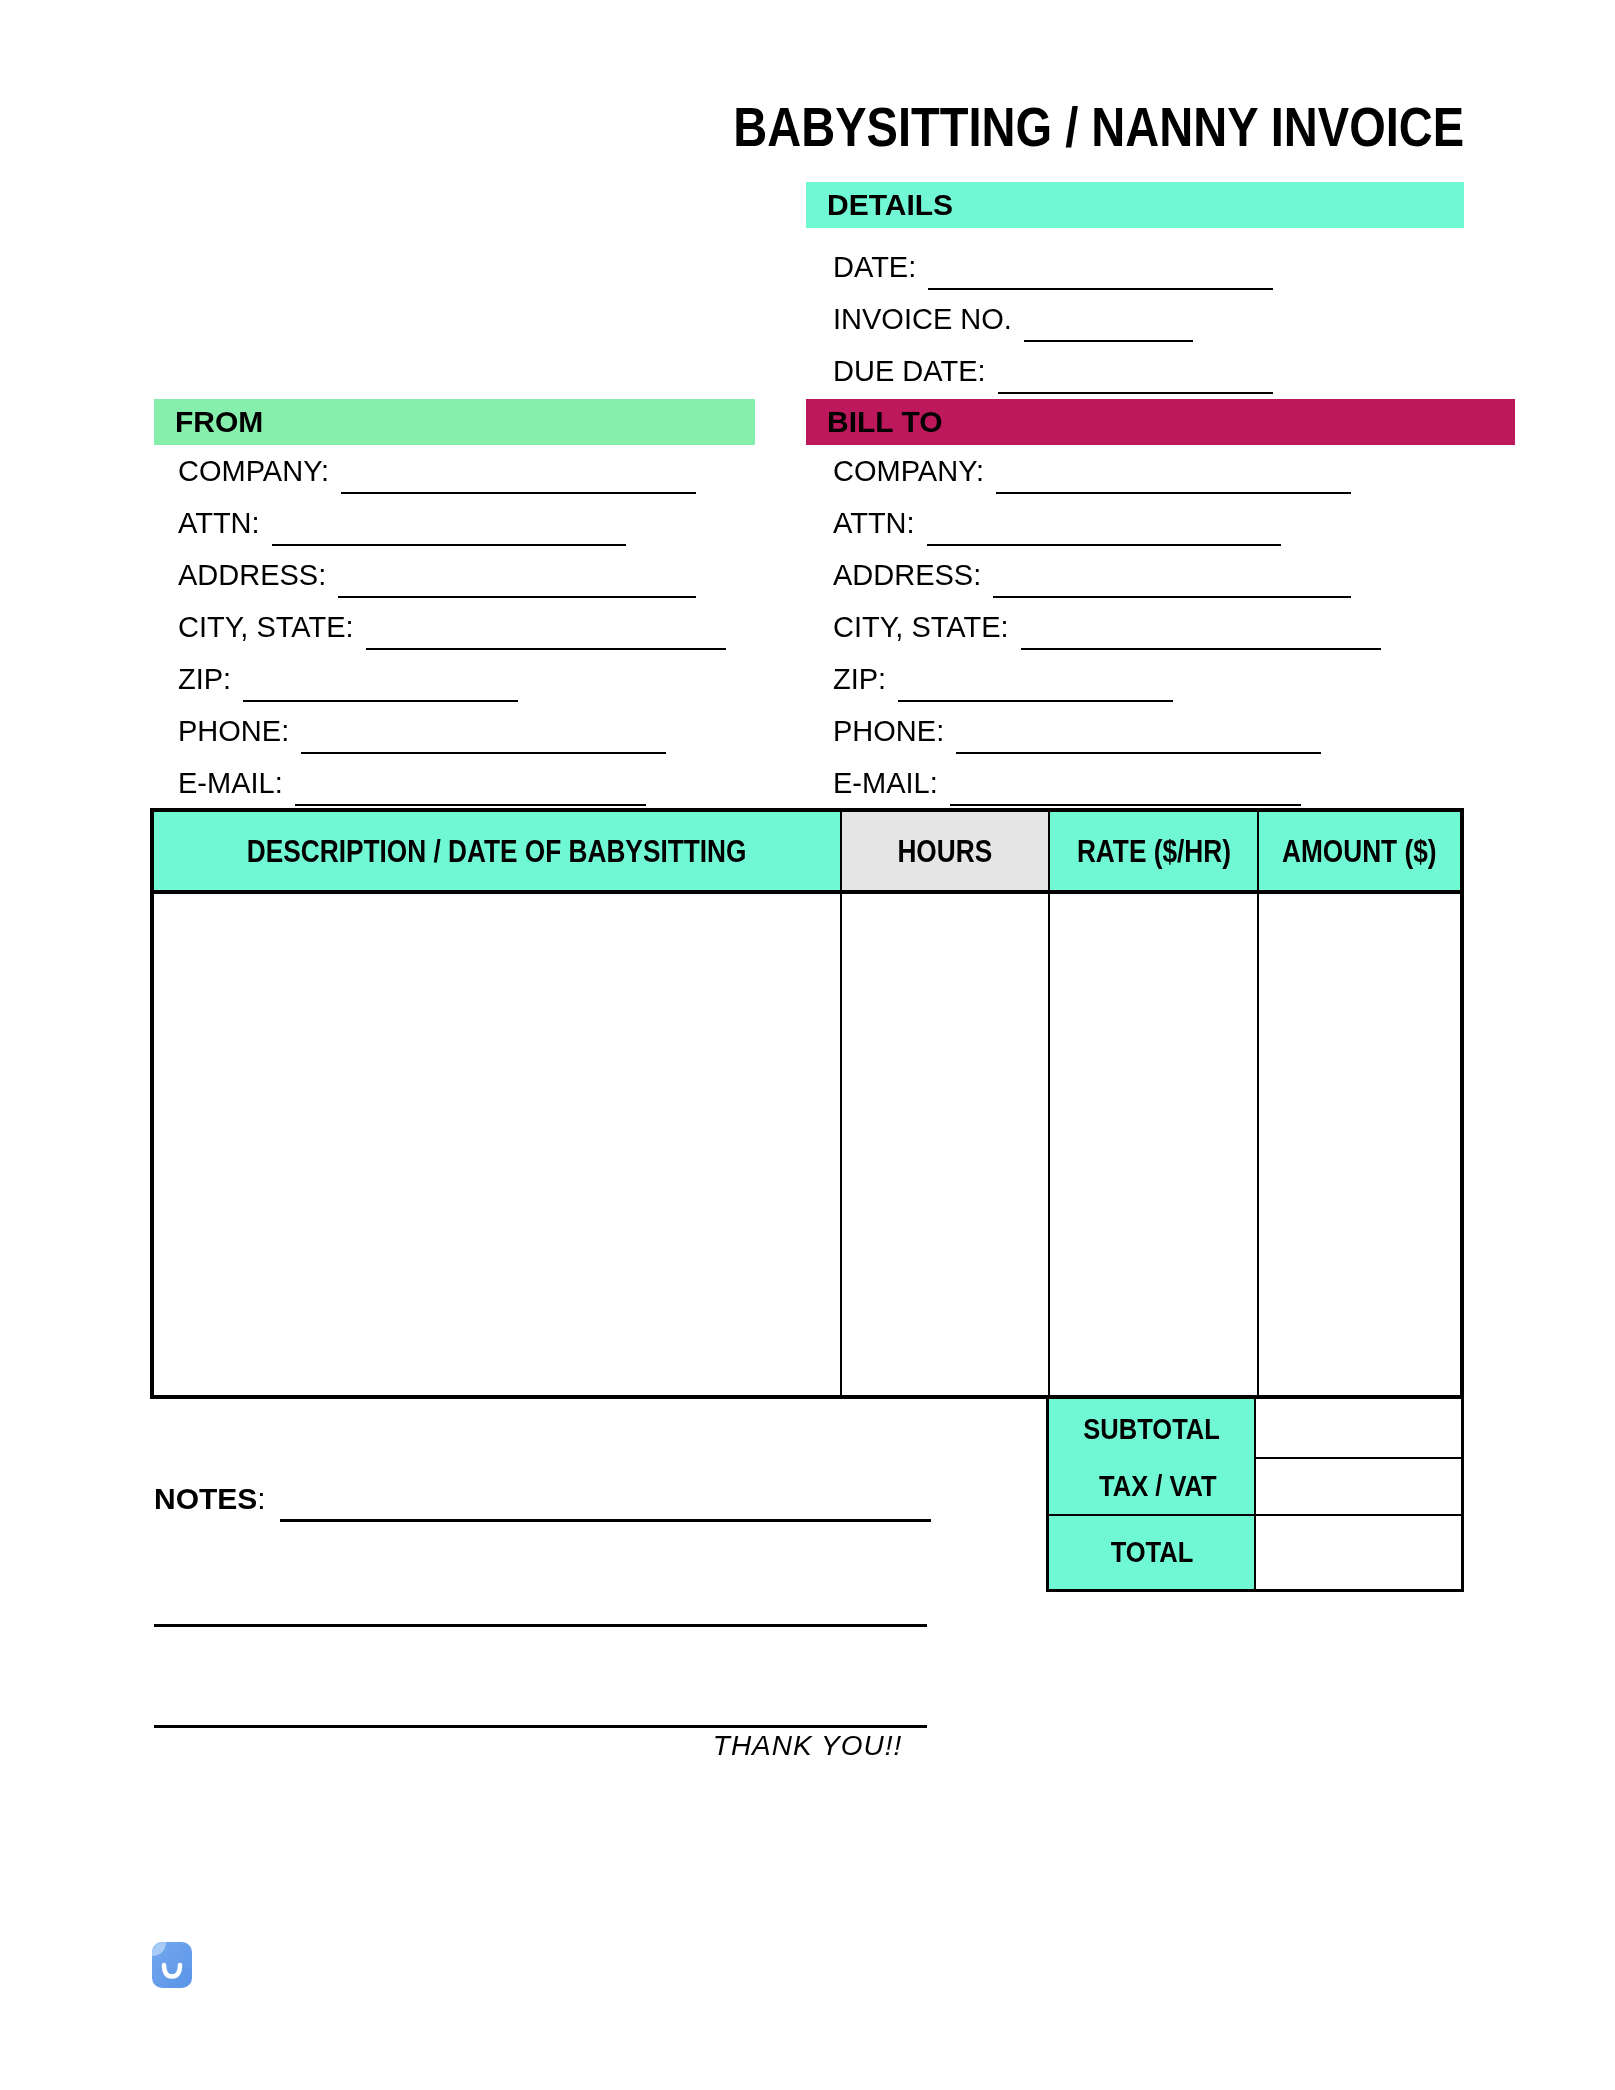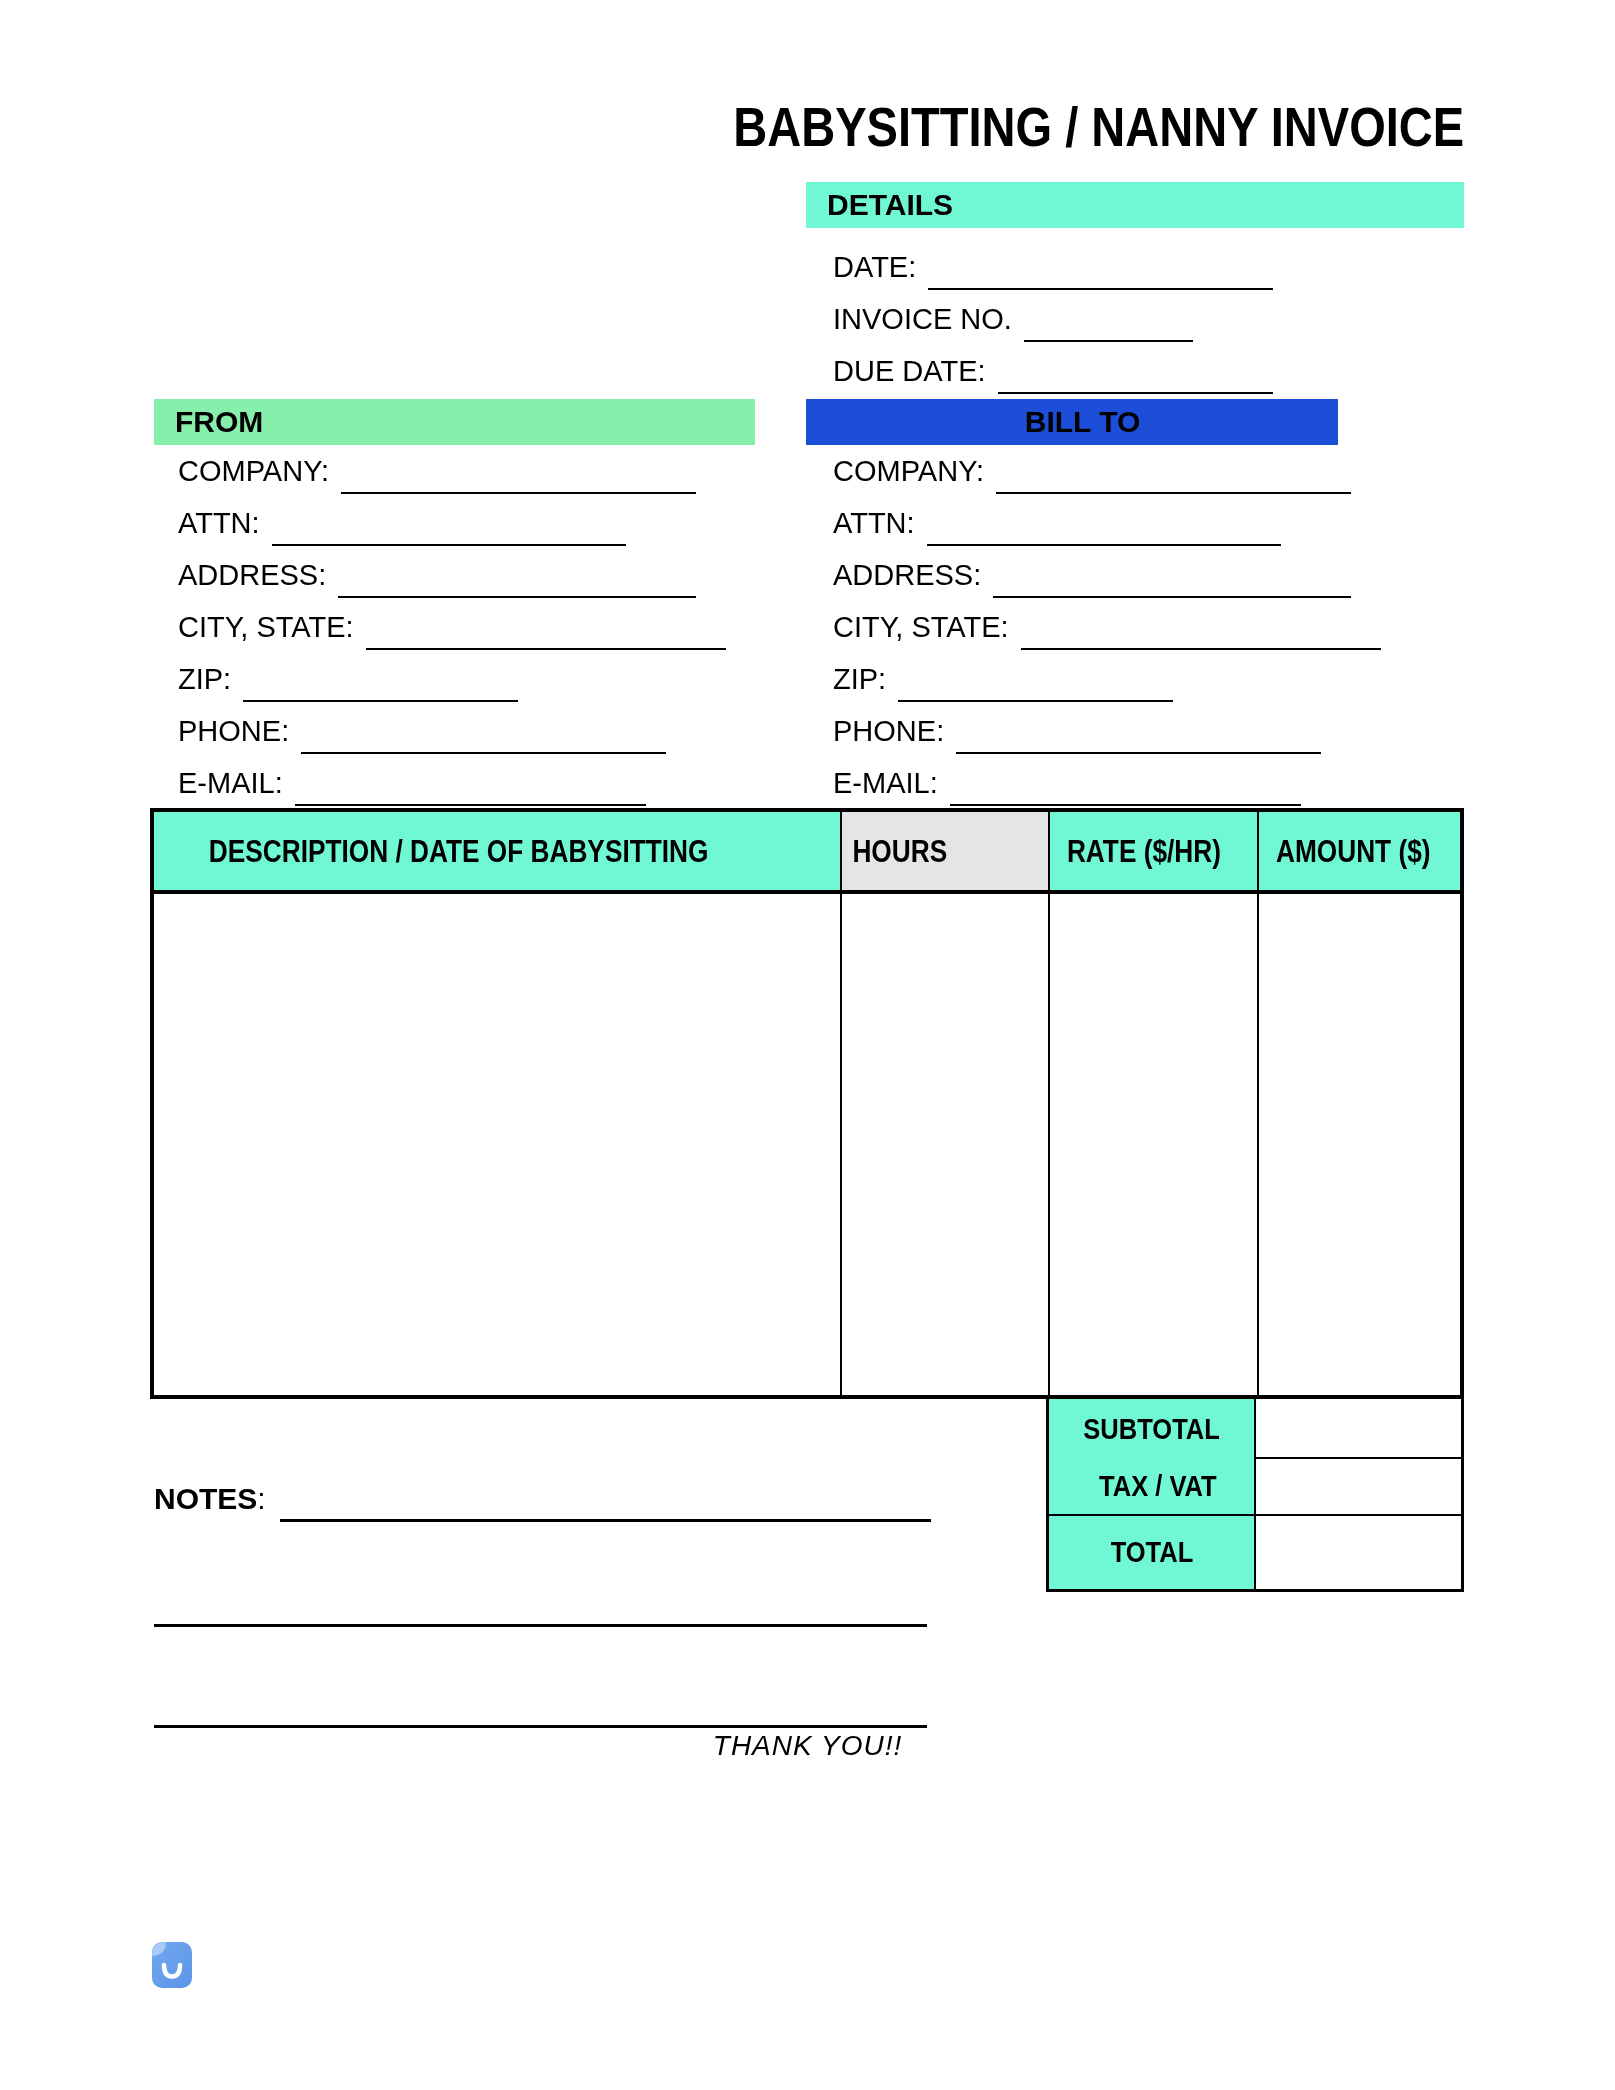--- a/index.html
+++ b/index.html
@@ -18,21 +18,21 @@
   
   .fields{position:absolute;}
   .frow{display:flex;align-items:flex-end;height:52px;}
   .flabel{font-size:29px;line-height:1.05;white-space:nowrap;}
   .fline{flex:1;margin-left:12px;border-bottom:2px solid #000;margin-bottom:-8px;height:0;}
 
   
   .table{position:absolute;left:150px;top:808px;width:1314px;height:591px;
          border:4px solid #000;box-sizing:border-box;display:flex;flex-direction:column;background:#fff;}
   .thead{display:flex;height:78px;border-bottom:4px solid #000;box-sizing:content-box;}
-  .th{box-sizing:border-box;border-right:2px solid #000;display:flex;align-items:center;justify-content:flex-start;
+  .th{box-sizing:border-box;border-right:2px solid #000;display:flex;align-items:center;justify-content:center;
       font-weight:bold;font-size:32px;}
   .th.last{border-right:none;flex:1;}
   .tbody{flex:1;display:flex;}
   .td{box-sizing:border-box;border-right:2px solid #000;}
   .td.last{border-right:none;flex:1;}
   .condensed{display:inline-block;white-space:nowrap;transform:scaleX(0.82);transform-origin:center;}
 
   
   .summary{position:absolute;left:1046px;top:1399px;width:418px;height:193px;box-sizing:border-box;
            border:3px solid #000;border-top:none;display:grid;
@@ -105,21 +105,21 @@
   <div class="frow" style="width:488px">
     <span class="flabel">PHONE:</span>
     <span class="fline"></span>
   </div>
   <div class="frow" style="width:468px">
     <span class="flabel">E-MAIL:</span>
     <span class="fline"></span>
   </div>
 </div>
 
-<div class="bar teal" style="left: 806px; top: 399px; width: 532px; background-color: #1d4ed8; text-align: center;">
+<div class="bar teal" style="left: 806px; top: 399px; width: 709px; background-color: #be185d;">
   <span>BILL TO</span>
 </div>
 <div class="fields" style="left:833px;top:434px;">
   <div class="frow" style="width:518px">
     <span class="flabel">COMPANY:</span>
     <span class="fline"></span>
   </div>
   <div class="frow" style="width:448px">
     <span class="flabel">ATTN:</span>
     <span class="fline"></span>

